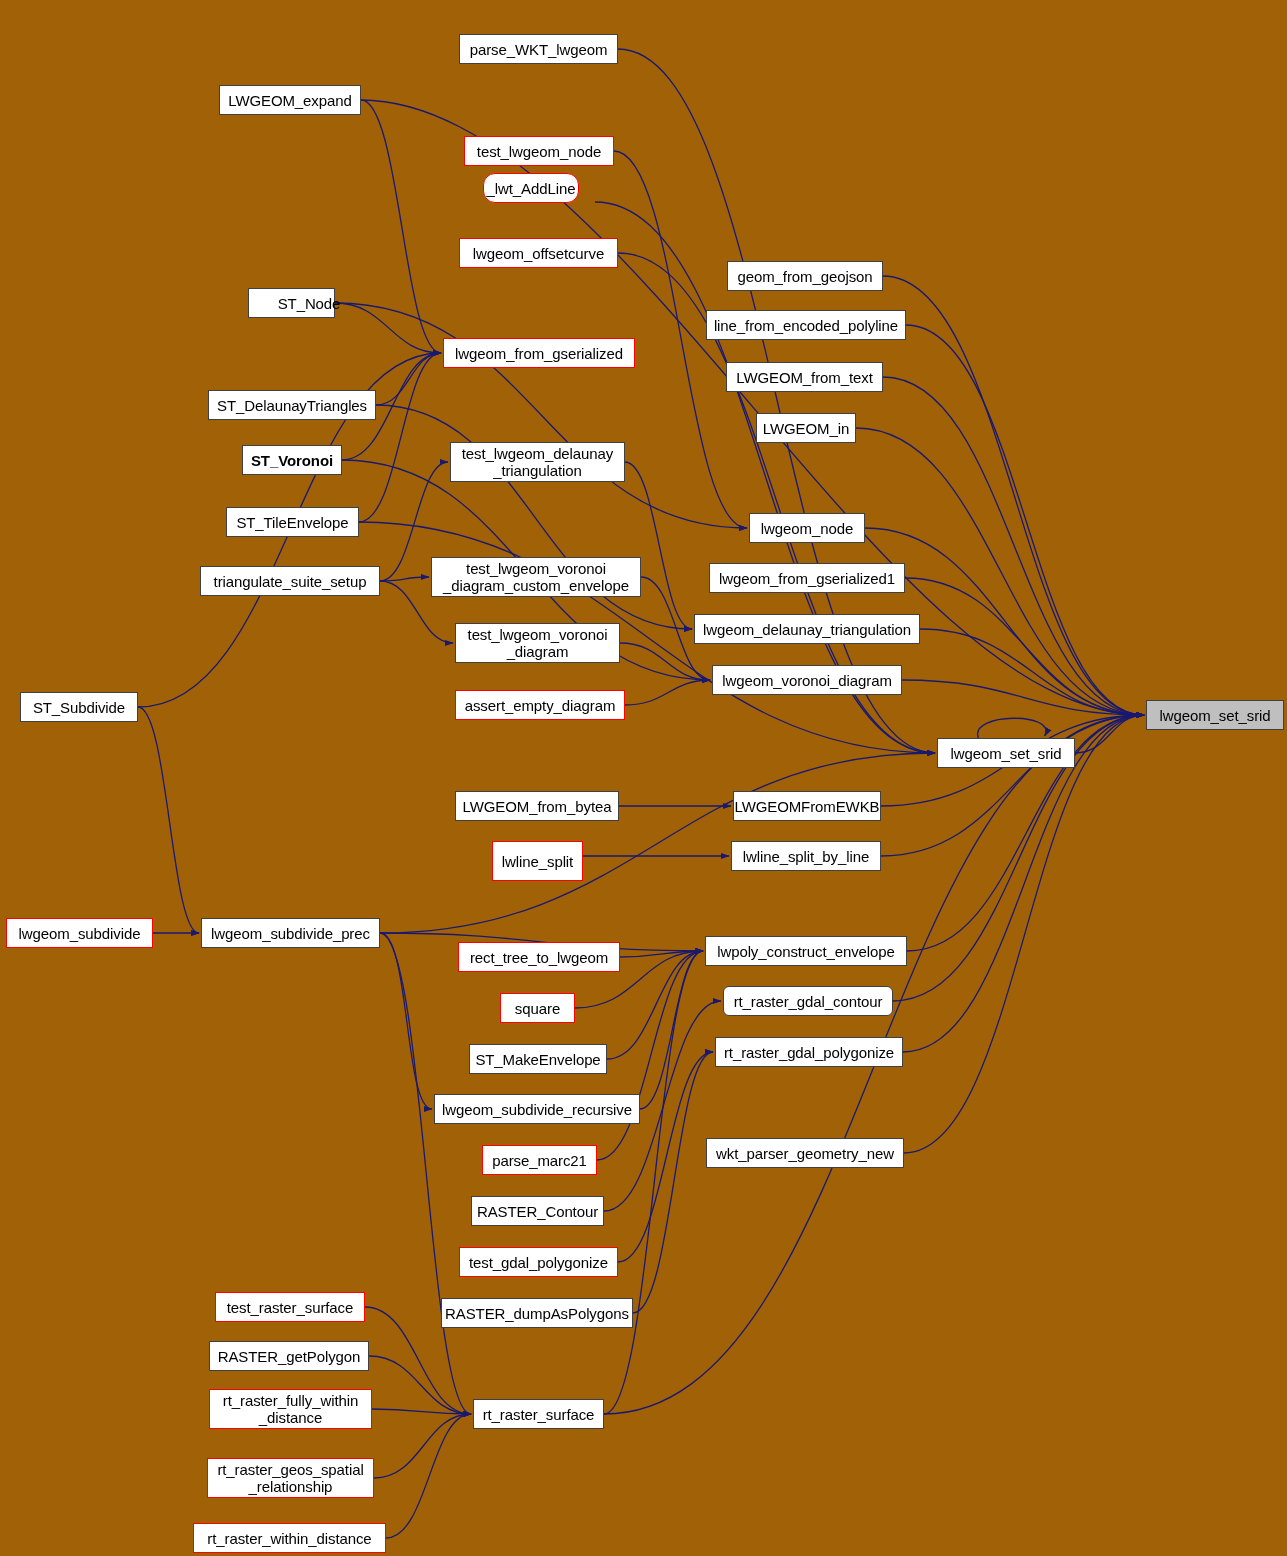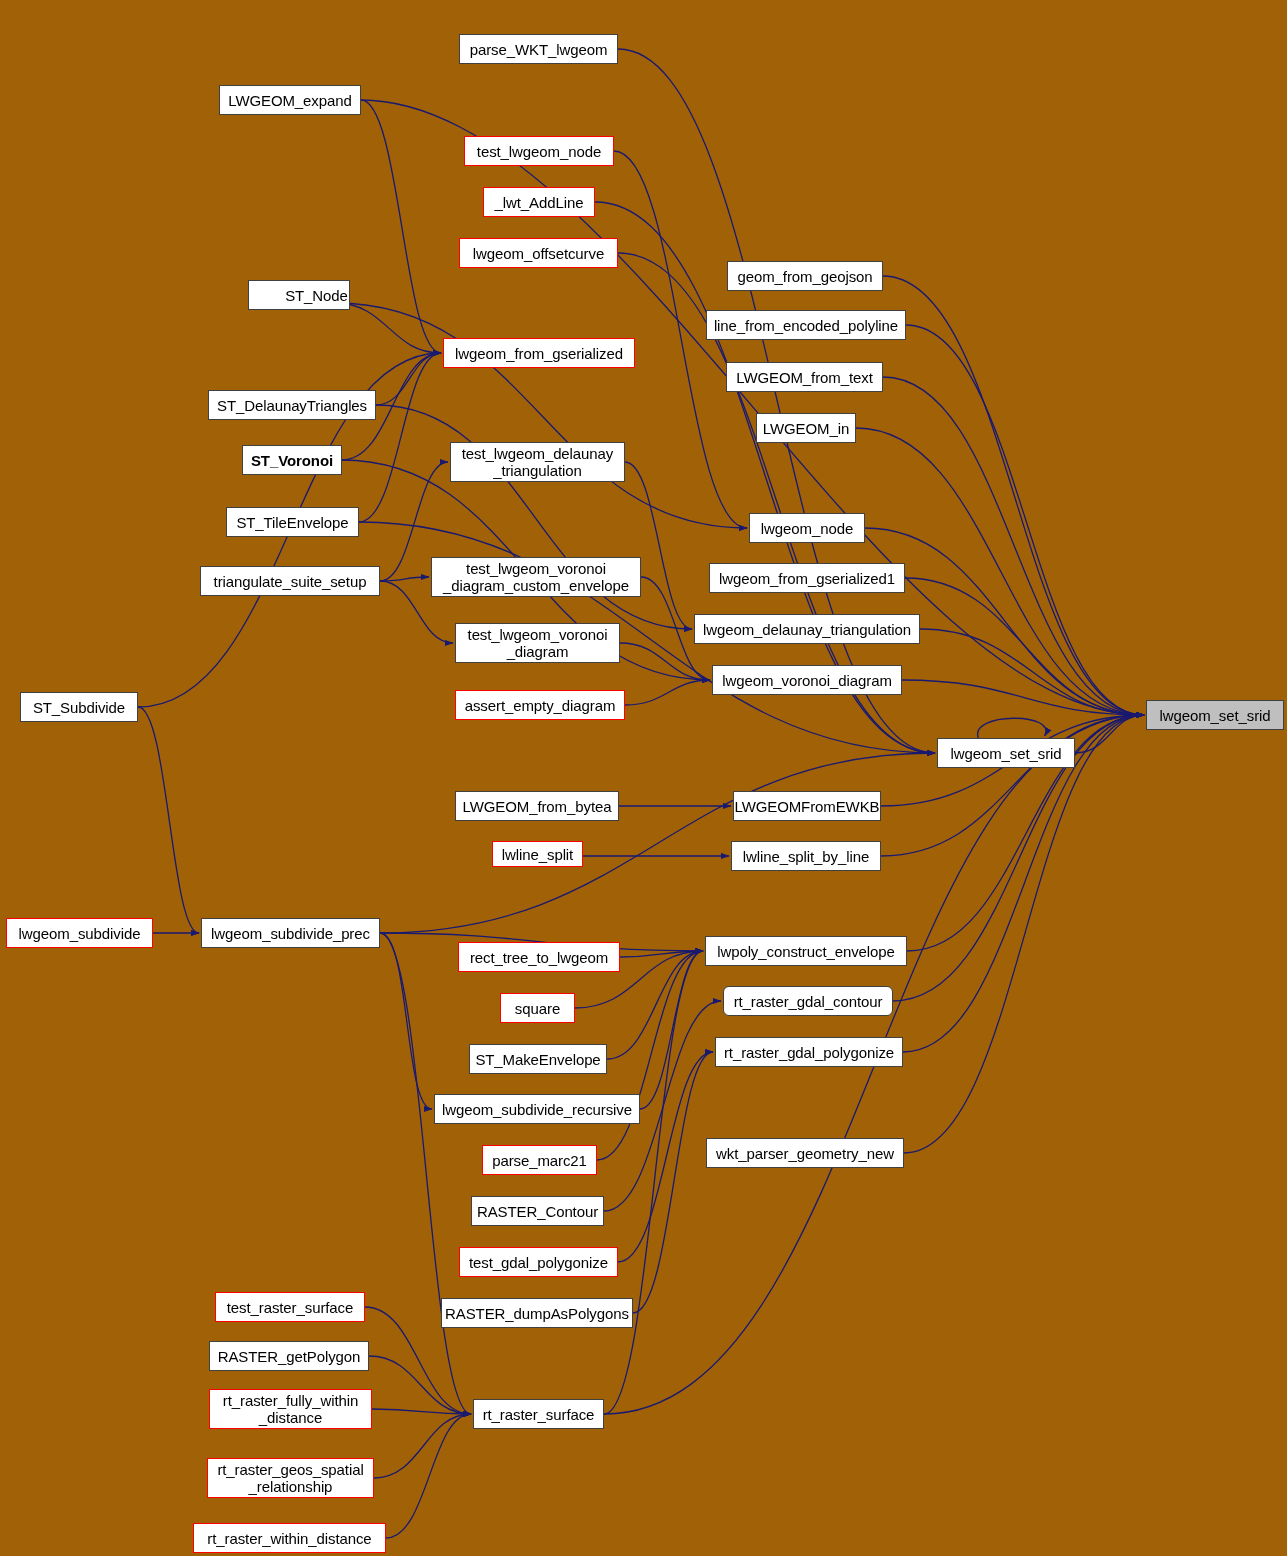--- a/index.html
+++ b/index.html
@@ -94,23 +94,23 @@
         <path d="M374,1478 C421.52,1478 425.48,1414 471,1414" marker-end="url(#ah)"></path>
         <path d="M386,1538 C427.76,1538 431.24,1414 471,1414" marker-end="url(#ah)"></path>
         <path d="M604,1414 C864,1414 886,715 1144,715" marker-end="url(#ah)"></path>
         <path d="M604,1414 C652.48,1414 656.52,951 703,951" marker-end="url(#ah)"></path>
       </g>
   </svg>
   <div id="nodes">
       <div class="node" style="left: 459px; top: 34px; width: 159px; height: 30px;">parse_WKT_lwgeom</div>
       <div class="node" style="left: 219px; top: 85px; width: 142px; height: 30px;">LWGEOM_expand</div>
       <div class="node red" style="left: 464px; top: 136px; width: 150px; height: 30px;">test_lwgeom_node</div>
-      <div class="node red" style="left: 483px; top: 187px; width: 112px; height: 30px;">_lwt_AddLine</div>
+      <div class="node red" style="left: 483px; top: 173px; width: 96px; height: 30px; border-radius: 12px;">_lwt_AddLine</div>
       <div class="node red" style="left: 459px; top: 238px; width: 159px; height: 30px;">lwgeom_offsetcurve</div>
-      <div class="node" style="left: 248px; top: 280px; width: 102px; height: 30px; padding-left: 35px;">ST_Node</div>
+      <div class="node" style="left: 248px; top: 288px; width: 87px; height: 30px; padding-left: 35px;">ST_Node</div>
       <div class="node red" style="left: 443px; top: 338px; width: 192px; height: 30px;">lwgeom_from_gserialized</div>
       <div class="node" style="left: 208px; top: 390px; width: 168px; height: 30px;">ST_DelaunayTriangles</div>
       <div class="node" style="left: 242px; top: 445px; width: 100px; height: 30px; font-weight: bold;">ST_Voronoi</div>
       <div class="node" style="left: 450px; top: 442px; width: 175px; height: 40px;">test_lwgeom_delaunay
 _triangulation</div>
       <div class="node" style="left: 226px; top: 507px; width: 133px; height: 30px;">ST_TileEnvelope</div>
       <div class="node" style="left: 200px; top: 566px; width: 180px; height: 30px;">triangulate_suite_setup</div>
       <div class="node" style="left: 431px; top: 557px; width: 210px; height: 40px;">test_lwgeom_voronoi
 _diagram_custom_envelope</div>
       <div class="node" style="left: 455px; top: 623px; width: 165px; height: 40px;">test_lwgeom_voronoi
@@ -121,21 +121,21 @@
       <div class="node" style="left: 706px; top: 310px; width: 200px; height: 30px;">line_from_encoded_polyline</div>
       <div class="node" style="left: 726px; top: 362px; width: 157px; height: 30px;">LWGEOM_from_text</div>
       <div class="node" style="left: 756px; top: 413px; width: 100px; height: 30px;">LWGEOM_in</div>
       <div class="node" style="left: 749px; top: 513px; width: 116px; height: 30px;">lwgeom_node</div>
       <div class="node" style="left: 709px; top: 563px; width: 196px; height: 30px;">lwgeom_from_gserialized1</div>
       <div class="node" style="left: 694px; top: 614px; width: 226px; height: 30px;">lwgeom_delaunay_triangulation</div>
       <div class="node" style="left: 712px; top: 665px; width: 190px; height: 30px;">lwgeom_voronoi_diagram</div>
       <div class="node" style="left: 937px; top: 738px; width: 138px; height: 30px;">lwgeom_set_srid</div>
       <div class="node" style="left: 455px; top: 791px; width: 164px; height: 30px;">LWGEOM_from_bytea</div>
       <div class="node" style="left: 733px; top: 791px; width: 148px; height: 30px;">LWGEOMFromEWKB</div>
-      <div class="node red" style="left: 492px; top: 841px; width: 91px; height: 26px;">lwline_split</div>
+      <div class="node red" style="left: 492px; top: 841px; width: 91px; height: 40px;">lwline_split</div>
       <div class="node" style="left: 731px; top: 841px; width: 150px; height: 30px;">lwline_split_by_line</div>
       <div class="node red" style="left: 6px; top: 918px; width: 147px; height: 30px;">lwgeom_subdivide</div>
       <div class="node" style="left: 201px; top: 918px; width: 179px; height: 30px;">lwgeom_subdivide_prec</div>
       <div class="node" style="left: 705px; top: 936px; width: 202px; height: 30px;">lwpoly_construct_envelope</div>
       <div class="node red" style="left: 458px; top: 942px; width: 162px; height: 30px;">rect_tree_to_lwgeom</div>
       <div class="node red" style="left: 500px; top: 993px; width: 75px; height: 30px;">square</div>
       <div class="node" style="left: 723px; top: 986px; width: 170px; height: 30px; border-radius: 6px;">rt_raster_gdal_contour</div>
       <div class="node" style="left: 469px; top: 1044px; width: 138px; height: 30px;">ST_MakeEnvelope</div>
       <div class="node" style="left: 715px; top: 1037px; width: 188px; height: 30px;">rt_raster_gdal_polygonize</div>
       <div class="node" style="left: 434px; top: 1094px; width: 206px; height: 30px;">lwgeom_subdivide_recursive</div>

